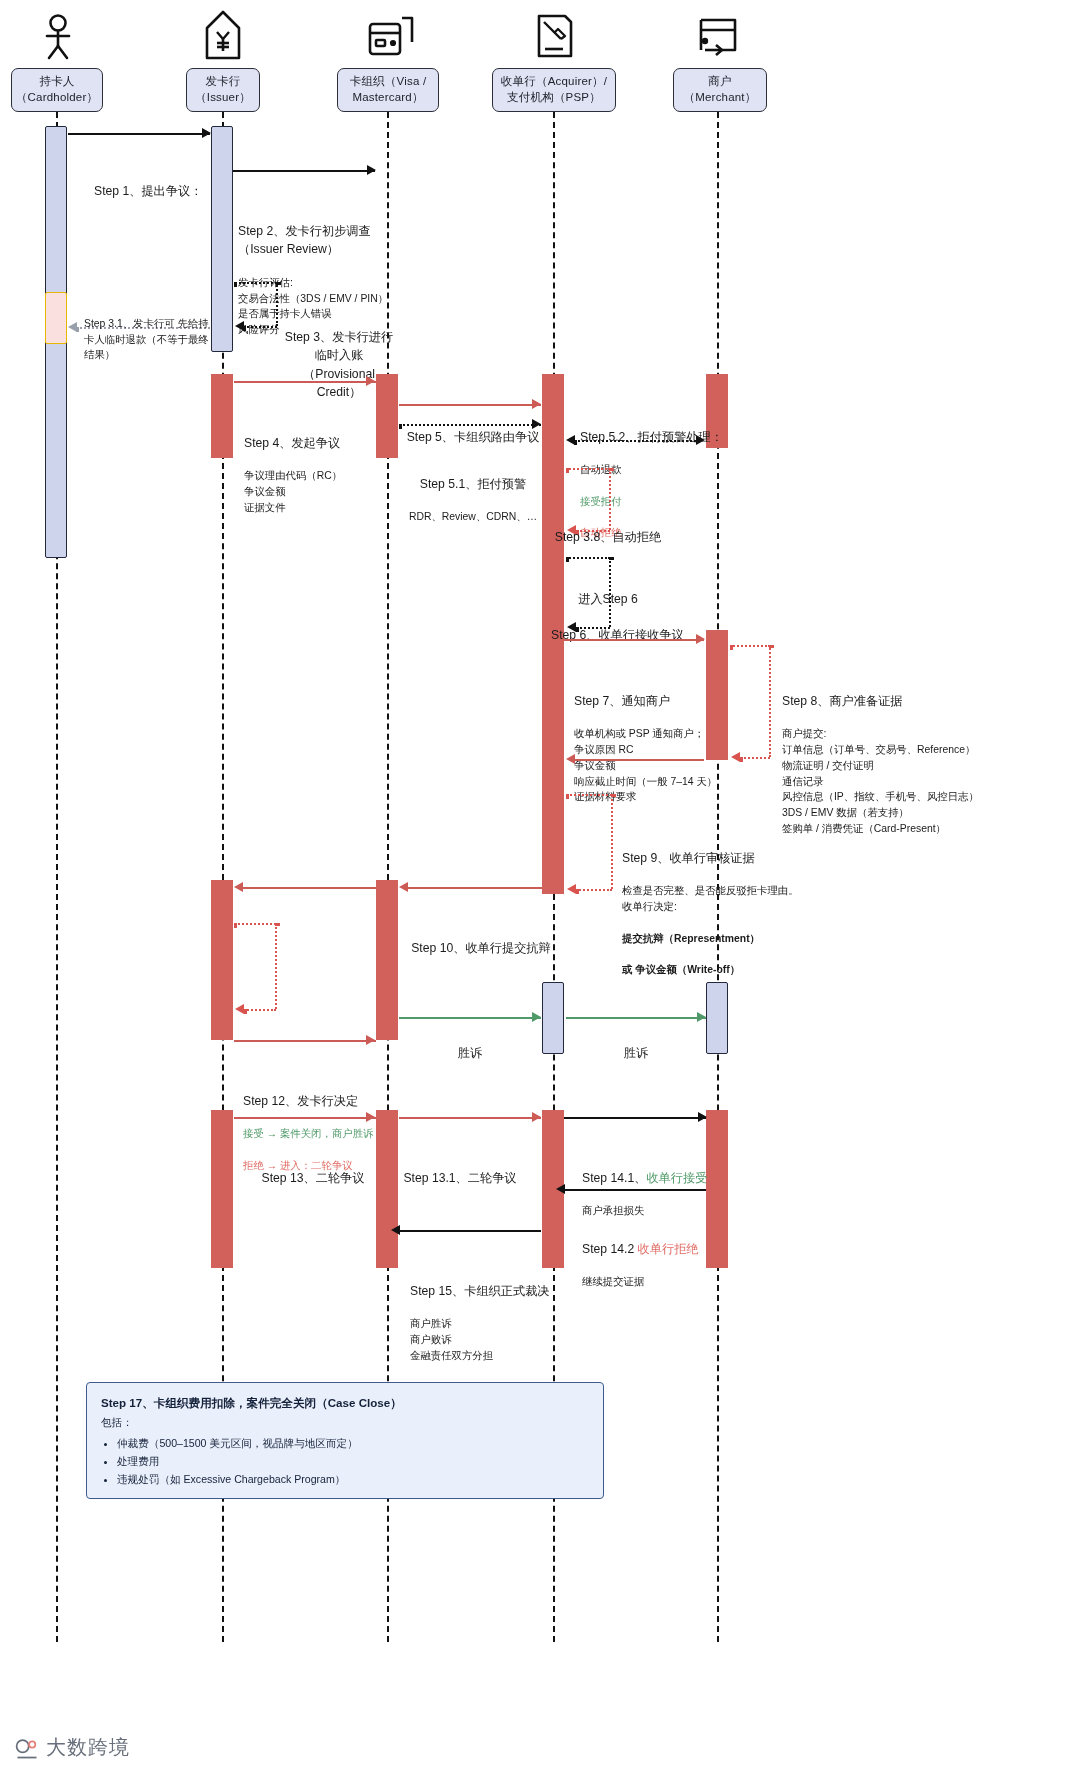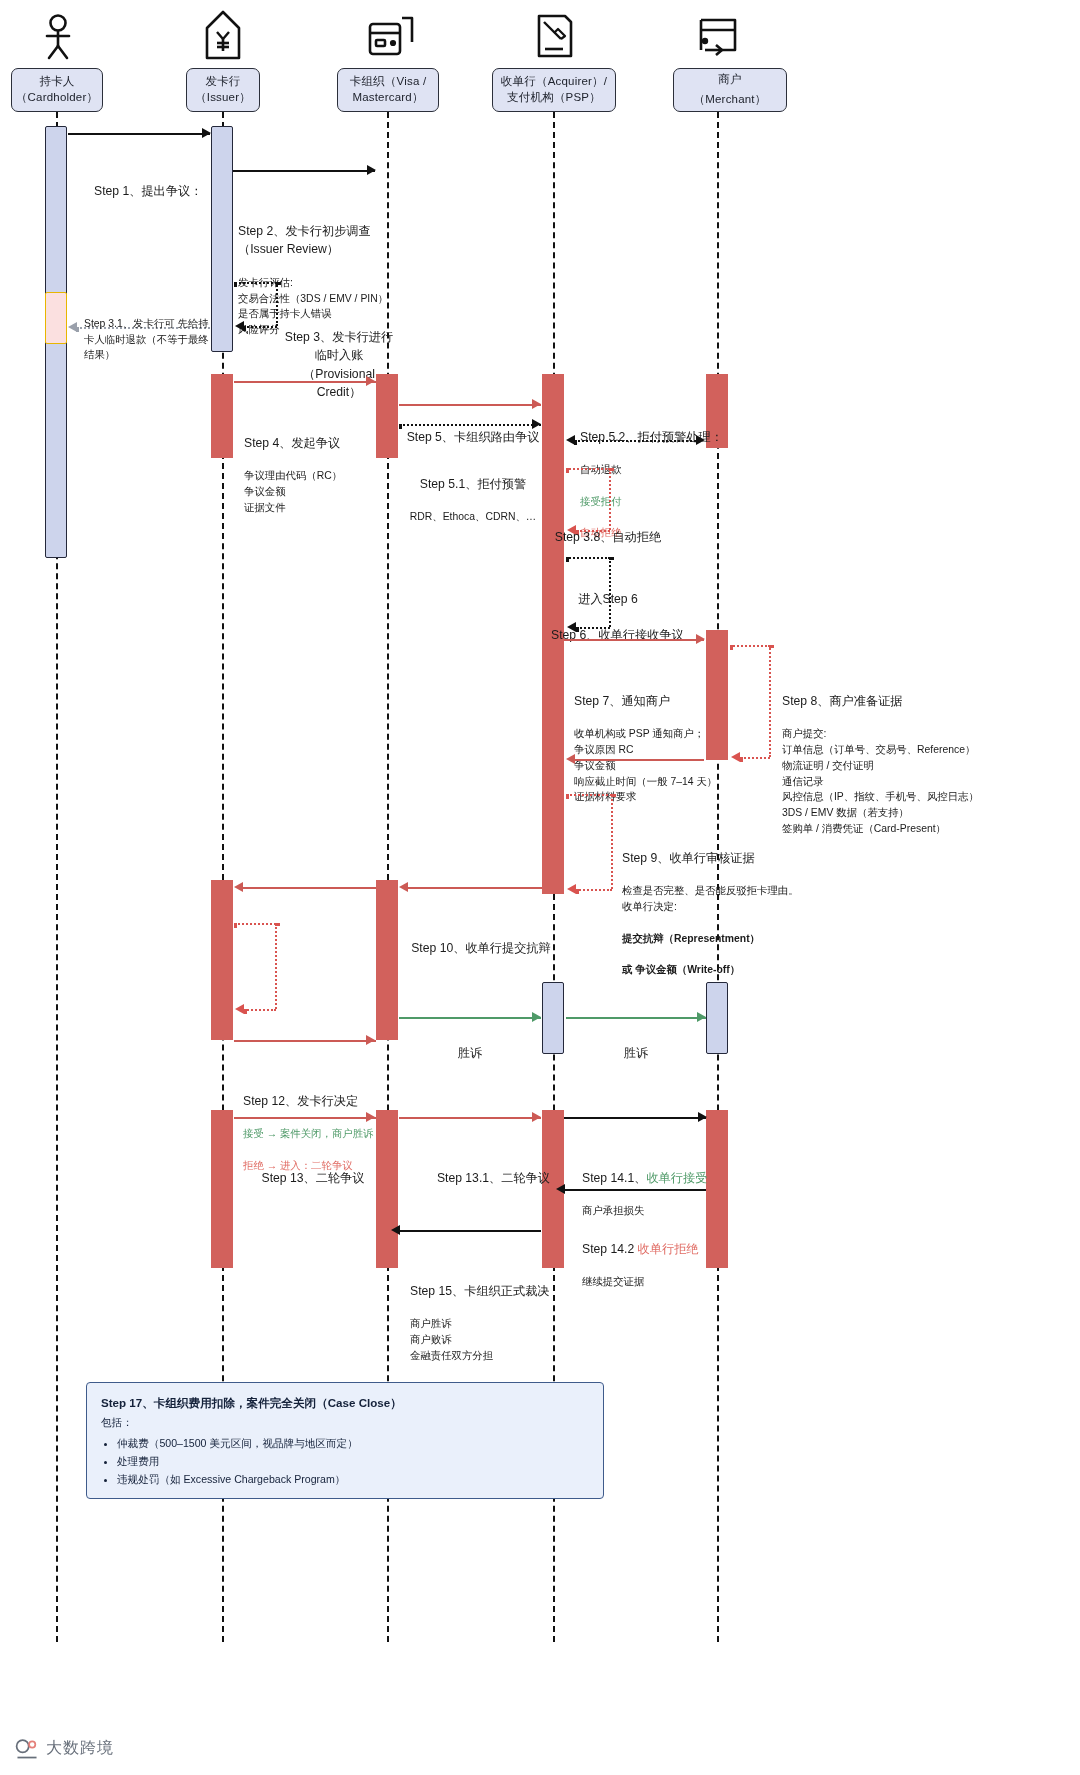--- a/index.html
+++ b/index.html
@@ -92,21 +92,21 @@
     line-height:1.7;
     color:#14213a;
   }
   .note .nh { font-size:11.6px; font-weight:bold; }
   .note ul { margin:3px 0 0 16px; padding:0; }
   .note li { margin:0; }
 
   
   .wm { position:absolute; left:14px; bottom:14px; display:flex; align-items:center; gap:6px; opacity:.85; }
   .wm .wm-ico { width:26px;height:26px; }
-  .wm .wm-tx { font-size:16px; color:#4d5663; letter-spacing:1px; }
+  .wm .wm-tx { font-size:20px; color:#4d5663; letter-spacing:1px; }
 </style>
 </head>
 <body>
 
 <div id="stage">
 
   <div class="actor-icon" style="left:21px; top:8px;">
     <svg viewBox="0 0 74 54">
         <g fill="none" stroke="#111" stroke-width="2.6" stroke-linecap="round">
       <circle cx="37" cy="15" r="7.5"></circle>
@@ -171,21 +171,21 @@
     <span>（Issuer）</span>
   </div>
   <div class="actor-box" style="left:337px; top:68px; width:102px; height:44px;">
     <span>卡组织（Visa /</span>
     <span>Mastercard）</span>
   </div>
   <div class="actor-box" style="left:492px; top:68px; width:124px; height:44px;">
     <span>收单行（Acquirer）/</span>
     <span>支付机构（PSP）</span>
   </div>
-  <div class="actor-box" style="left:673px; top:68px; width:114px; height:44px;justify-content:space-between;">
+  <div class="actor-box" style="left:673px; top:68px; width:94px; height:44px;">
     <span>商户</span>
     <span>（Merchant）</span>
   </div>
 
   <div class="lifeline" style="left:56px;  top:112px; height:1530px;"></div>
   <div class="lifeline" style="left:222px; top:112px; height:1530px;"></div>
   <div class="lifeline" style="left:387px; top:112px; height:1530px;"></div>
   <div class="lifeline" style="left:553px; top:112px; height:1530px;"></div>
   <div class="lifeline" style="left:717px; top:112px; height:1530px;"></div>
 
@@ -252,21 +252,21 @@
   <div class="ln h c-red" style="left:399px; top:404px; width:142px;"></div>
   <div class="ah red right" style="left:532px; top:399px;"></div>
   <div class="txt center" style="left:405px; top:384px; width:136px;text-align:center;">
     <div class="hd">Step 5、卡组织路由争议</div>
   </div>
 
   <div class="ln h c-black dotted" style="left:399px; top:424px; width:142px;"></div>
   <div class="ah right" style="left:532px; top:419px;"></div>
   <div class="txt center" style="left:401px; top:431px; width:144px;">
     <div class="hd">Step 5.1、拒付预警</div>
-    <div>RDR、Ethoca、CDRN、…</div>
+    <div>RDR、Review、CDRN、…</div>
   </div>
 
   <div class="ln h c-black dotted" style="left:574px; top:440px; width:126px;"></div>
   <div class="ah left" style="left:566px; top:435px;"></div>
   <div class="ah right" style="left:696px; top:435px;"></div>
   <div class="txt" style="left:580px; top:384px; width:160px;">
     <div class="hd">Step 5.2、拒付预警处理：</div>
     <div>自动退款</div>
     <div class="g">接受拒付</div>
     <div class="r">自动拒绝</div>
@@ -364,21 +364,21 @@
   </div>
 
   <div class="ln h c-red" style="left:234px; top:1117px; width:142px;"></div>
   <div class="ah red right" style="left:366px; top:1112px;"></div>
   <div class="txt center" style="left:240px; top:1125px; width:146px;">
     <div class="hd">Step 13、二轮争议</div>
   </div>
 
   <div class="ln h c-red" style="left:399px; top:1117px; width:142px;"></div>
   <div class="ah red right" style="left:532px; top:1112px;"></div>
-  <div class="txt center" style="left:404px; top:1125px; width:146px;text-align:right;">
+  <div class="txt center" style="left:387px; top:1125px; width:146px;">
     <div class="hd">Step 13.1、二轮争议</div>
   </div>
 
   <div class="ln h c-black" style="left:564px; top:1117px; width:142px;"></div>
   <div class="ah right" style="left:698px; top:1112px;"></div>
   <div class="txt" style="left:582px; top:1125px; width:160px;">
     <div class="hd"><span>Step 14.1、</span><span class="g">收单行接受</span></div>
     <div>商户承担损失</div>
   </div>
 

